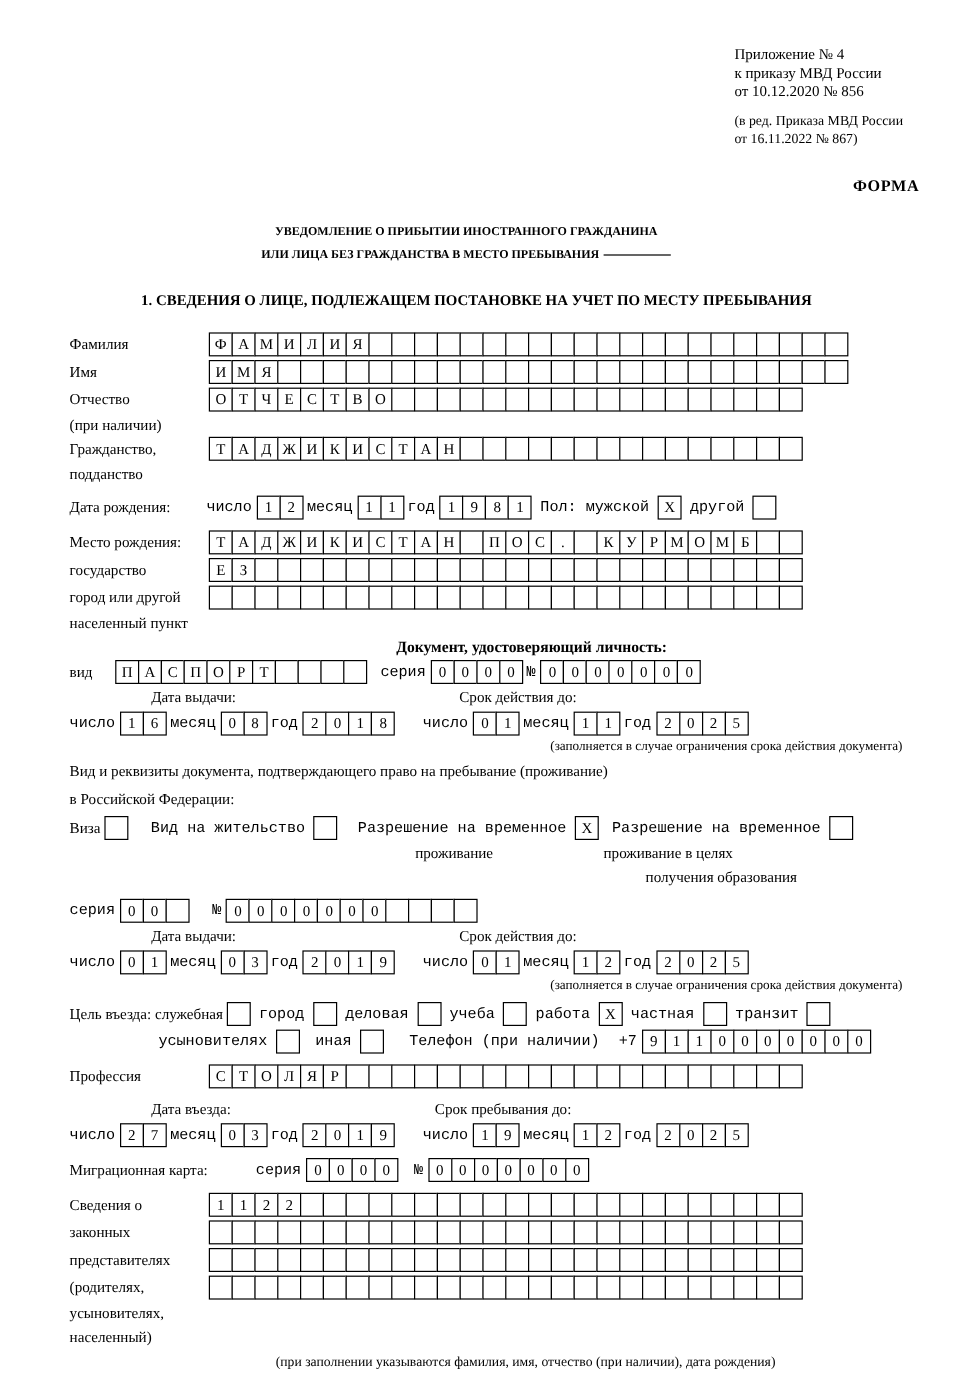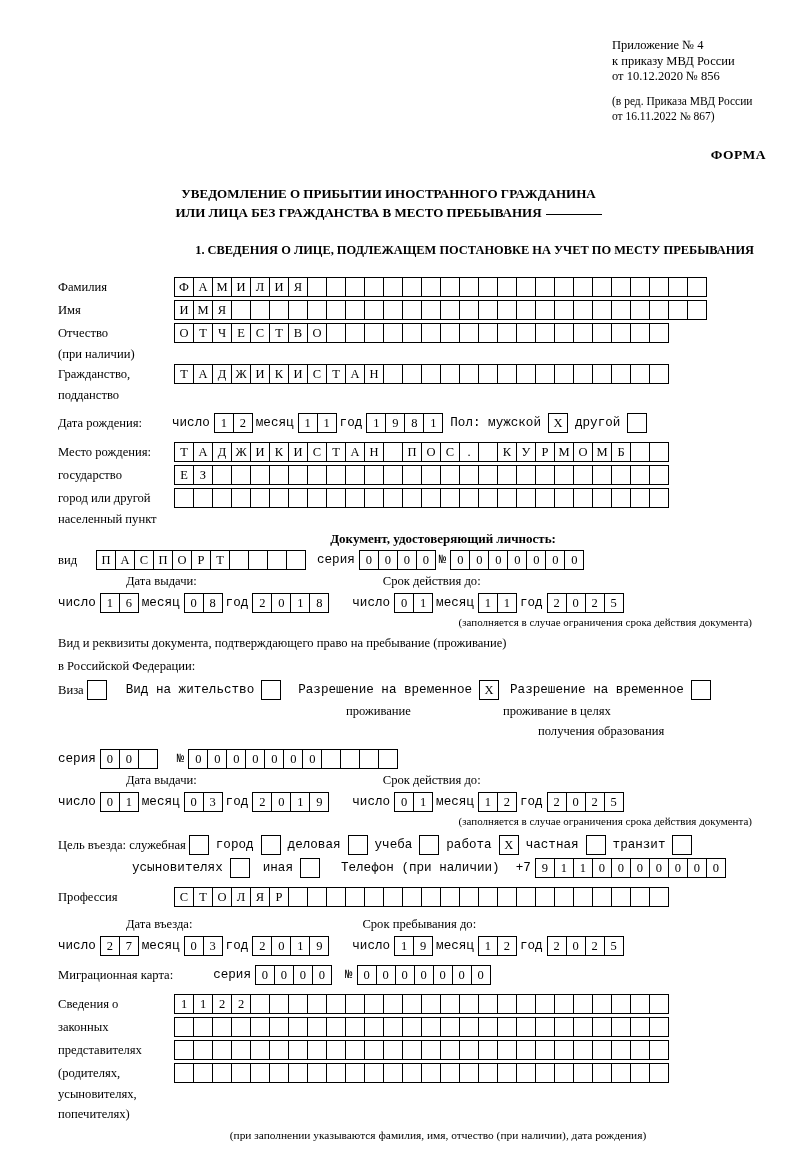--- a/index.html
+++ b/index.html
@@ -17,27 +17,27 @@
     font-size:12.5px;line-height:15.5px;
   }
   .hdr .small{font-size:11.5px;line-height:15px;margin-top:9px;}
   .forma{
     position:absolute;right:18px;top:147px;
     font-weight:bold;font-size:13.5px;letter-spacing:.5px;
   }
 
   .title{
     position:absolute;left:33px;right:40px;top:184px;
-    text-align:center;font-weight:bold;font-size:13px;line-height:19px;
+    text-align:center;font-weight:bold;font-size:10px;line-height:19px;
   }
   .title .u-line{display:inline-block;width:56px;border-bottom:1px solid #000;vertical-align:2px;margin-left:4px;}
 
   .sect1{
     position:absolute;left:40px;right:30px;top:243px;
-    text-align:right;font-weight:bold;font-size:12.4px;
+    text-align:center;font-weight:bold;font-size:12.4px;
   }
 
   .form{position:absolute;left:58px;top:277px;width:700px;font-size:12.6px;}
 
   .row{display:flex;align-items:center;margin-bottom:3px;min-height:20px;}
   .lbl{white-space:nowrap;}
   .lbl.w{width:116px;display:inline-block;}
 
   
   .cells{display:flex;}
@@ -783,19 +783,19 @@
           <span class="cell"></span>
           <span class="cell"></span>
           <span class="cell"></span>
           <span class="cell"></span>
         </span>
     </div>
     <div class="row" style="min-height:17px">
       <span class="lbl w">усыновителях,</span>
     </div>
     <div class="row" style="min-height:17px">
-      <span class="lbl w">попечителях)</span>
+      <span class="lbl w">населенный)</span>
     </div>
 
     <div class="footnote" style="margin-top:6px;margin-left:60px">(при заполнении указываются фамилия, имя, отчество (при наличии), дата рождения)</div>
 
   </div>
 </div>
 
 </body></html>

